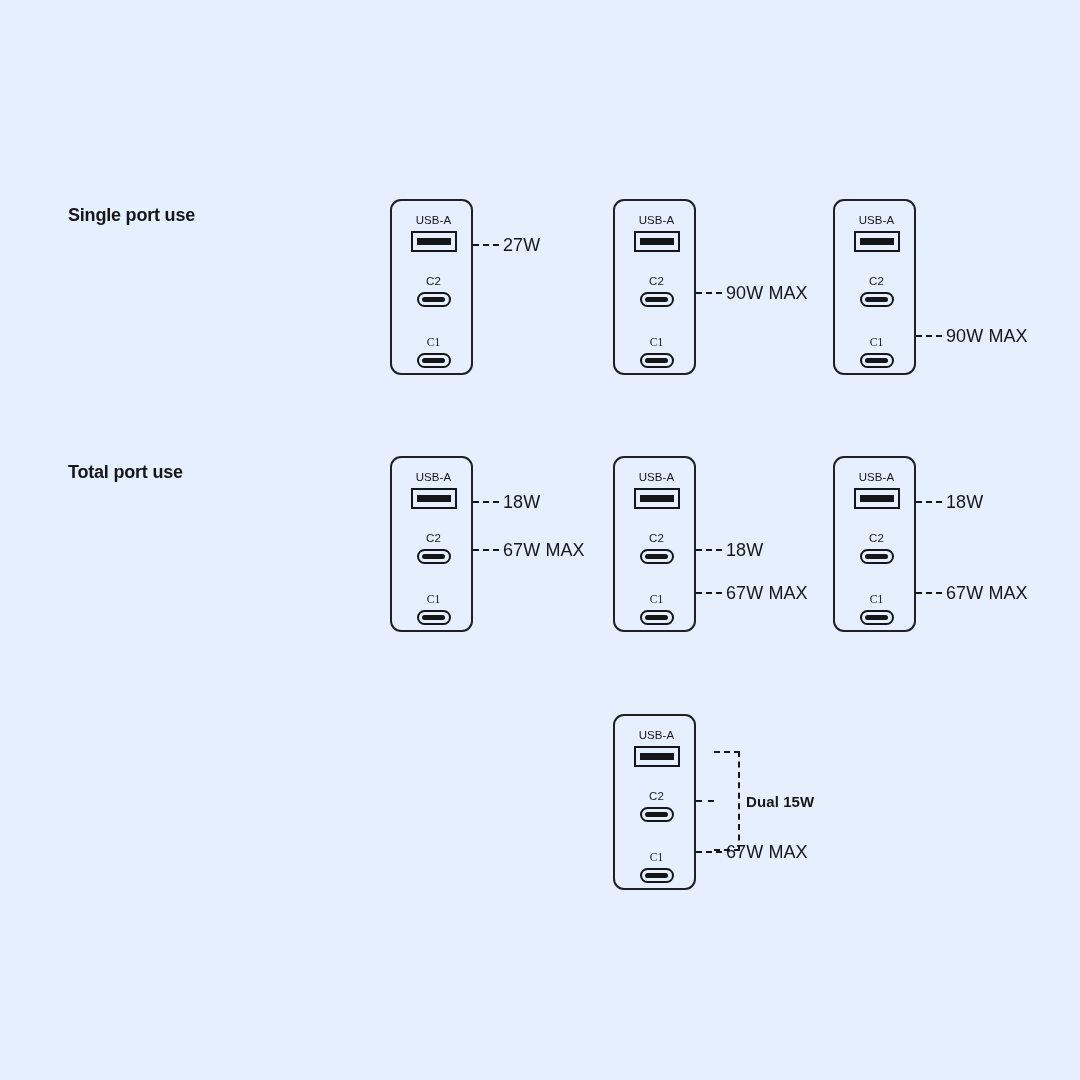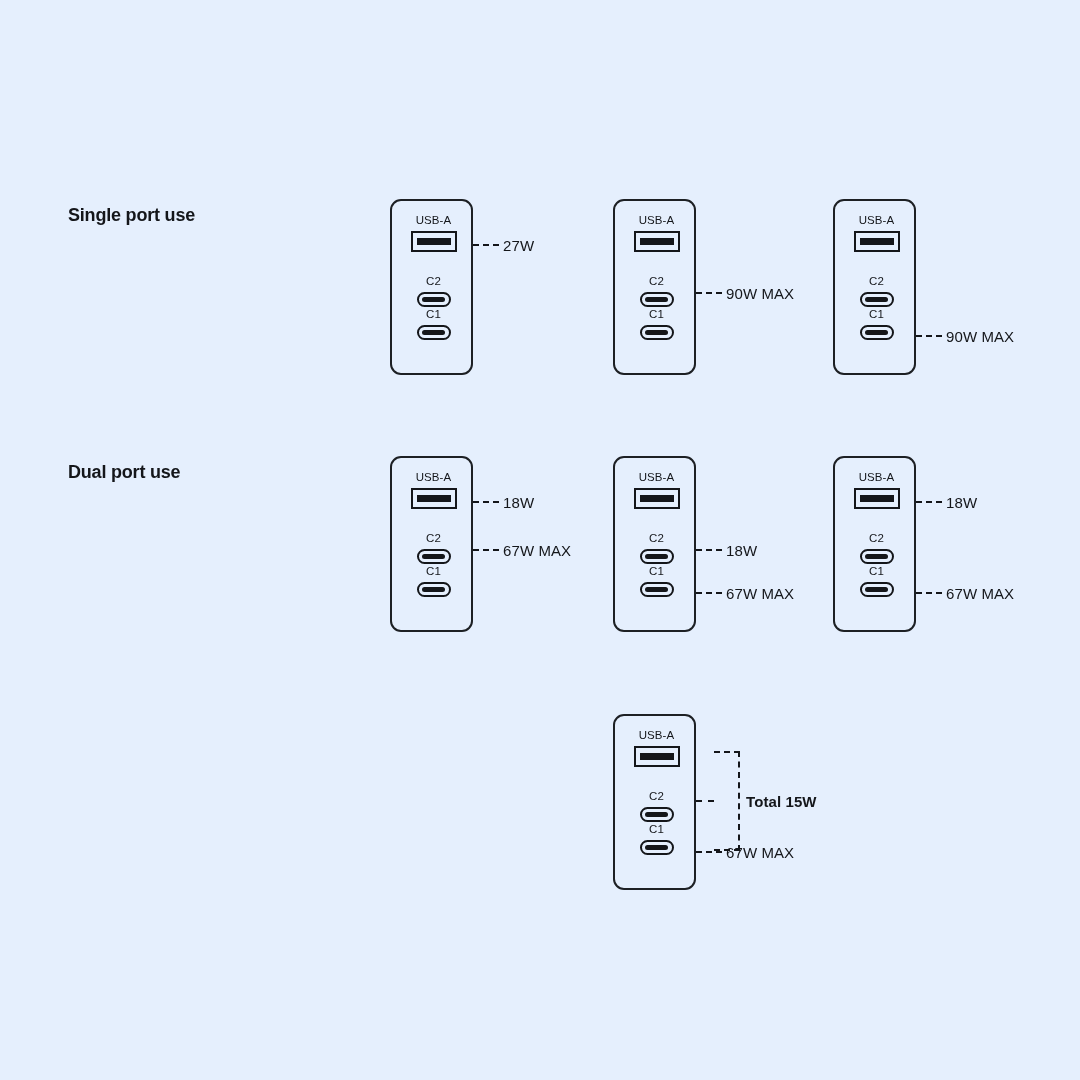--- a/index.html
+++ b/index.html
@@ -98,38 +98,38 @@
     display: block;
     width: 23px;
     height: 5px;
     border-radius: 3px;
     background: #14161a;
   }
 
   
   .port.p-usba { top: 14px; }
   .port.p-c2   { top: 75px; align-items: center; }
-  .port.p-c1   { top: 108px; }
+  .port.p-c1   { top: 136px; font-family: Liberation Serif, serif; }
 
   
   .callout {
     position: absolute;
     display: flex;
     align-items: center;
     height: 18px;
     white-space: nowrap;
   }
   .leader {
     width: 26px;
     height: 0;
     border-top: 2px dashed #14161a;
     flex: 0 0 auto;
   }
   .callout-text {
-    font-size: 15px;
+    font-size: 18px;
     font-weight: 500;
     letter-spacing: 0.1px;
     color: #14161a;
     margin-left: 4px;
   }
 
   
   .bracket-callout {
     position: absolute;
     display: flex;
@@ -215,21 +215,21 @@
     <div class="port p-c1">
       <span class="port-label">C1</span>
       <span class="usbc-shape"></span>
     </div>
   </div>
   <div class="callout" style="left:916px; top:327px;">
     <span class="leader"></span>
     <span class="callout-text">90W MAX</span>
   </div>
 
-  <div class="section-title s2">Dual port use</div>
+  <div class="section-title s2">Total port use</div>
 
   <div class="charger" style="left:390px; top:456px;">
     <div class="port p-usba">
       <span class="port-label">USB-A</span>
       <span class="usba-shape"></span>
     </div>
     <div class="port p-c2">
       <span class="port-label">C2</span>
       <span class="usbc-shape"></span>
     </div>
@@ -305,21 +305,21 @@
     </div>
     <div class="port p-c1">
       <span class="port-label">C1</span>
       <span class="usbc-shape"></span>
     </div>
   </div>
 
   <div class="bracket-callout" style="left:696px; top:751px;">
     <span class="bracket-stem"></span>
     <span class="bracket"></span>
-    <span class="bracket-text">Total 15W</span>
+    <span class="bracket-text">Dual 15W</span>
   </div>
 
   <div class="callout" style="left:696px; top:843px;">
     <span class="leader"></span>
     <span class="callout-text">67W MAX</span>
   </div>
 
 </div>
 
 </body></html>

